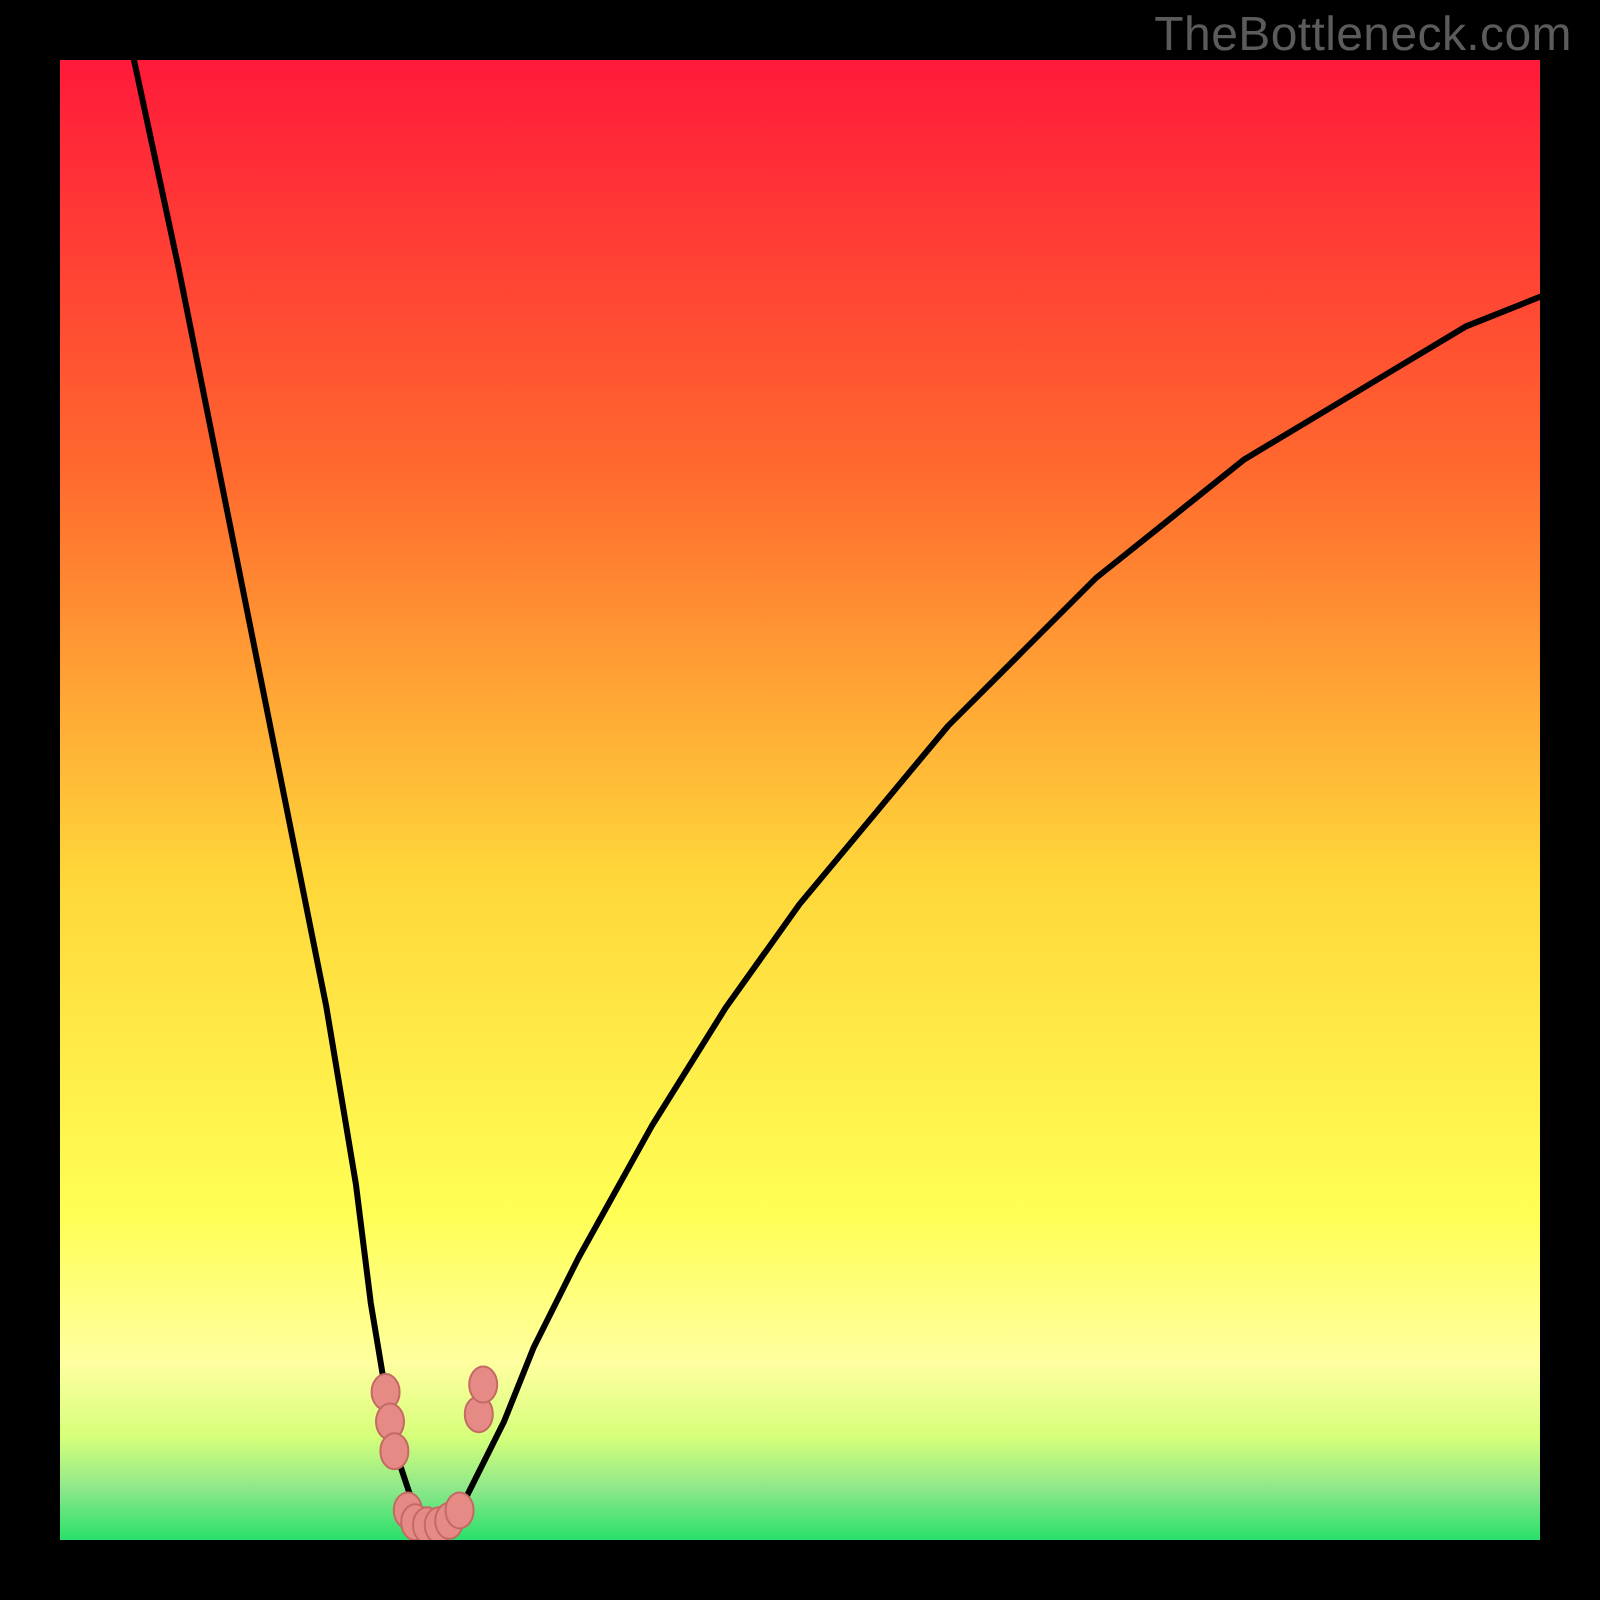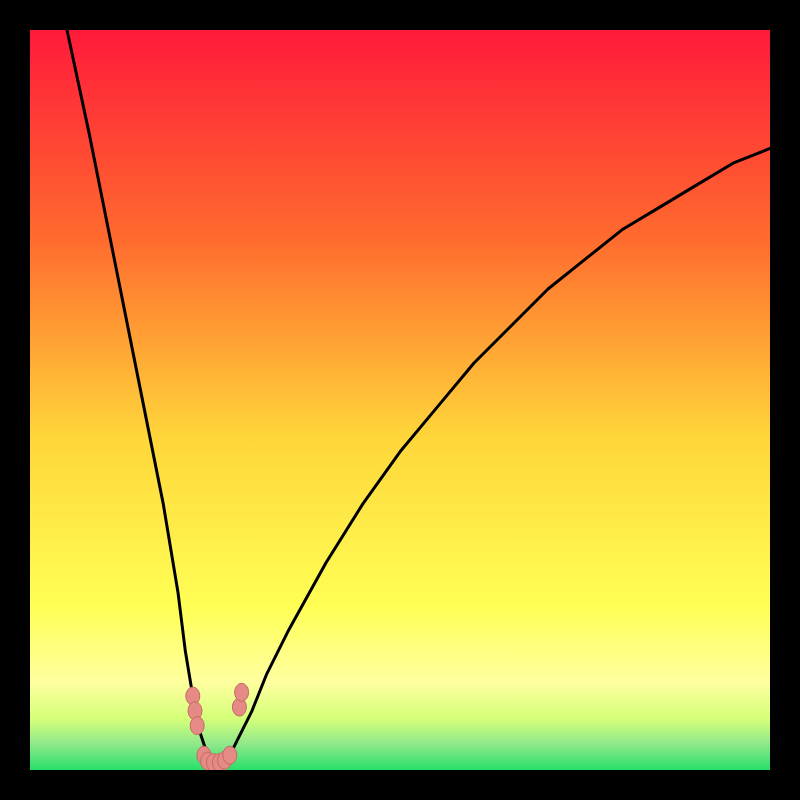--- a/index.html
+++ b/index.html
@@ -50,20 +50,21 @@
     font-weight: 500;
     letter-spacing: 0.2px;
     user-select: none;
   }
 </style>
 </head>
 <body>
 
 <div class="frame">
 
+  <div class="watermark">TheBottleneck.com</div>
 
   <div class="plot-area">
     <svg class="gradient" viewBox="0 0 740 740" preserveAspectRatio="none">
       <defs>
         <linearGradient id="bg-grad" x1="0" y1="0" x2="0" y2="1">
             <stop offset="0%" stop-color="#ff1a3a"></stop>
             <stop offset="28.000000000000004%" stop-color="#ff6a2e"></stop>
             <stop offset="55.00000000000001%" stop-color="#ffd63a"></stop>
             <stop offset="78%" stop-color="#ffff55"></stop>
             <stop offset="88%" stop-color="#ffffa0"></stop>

